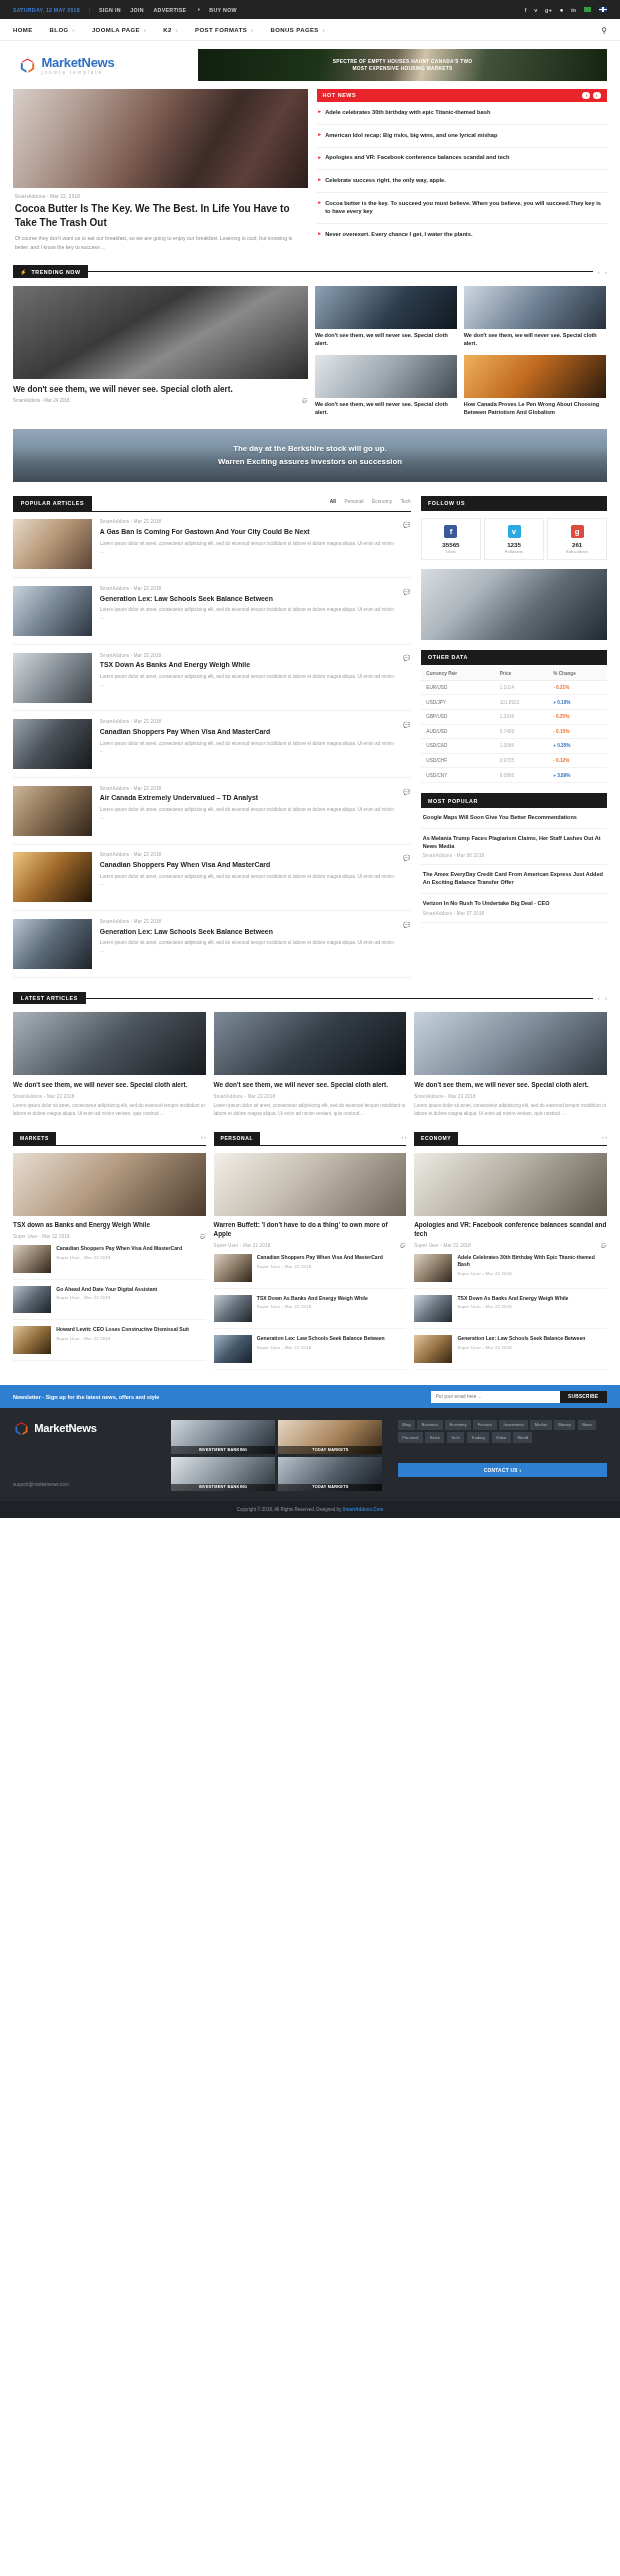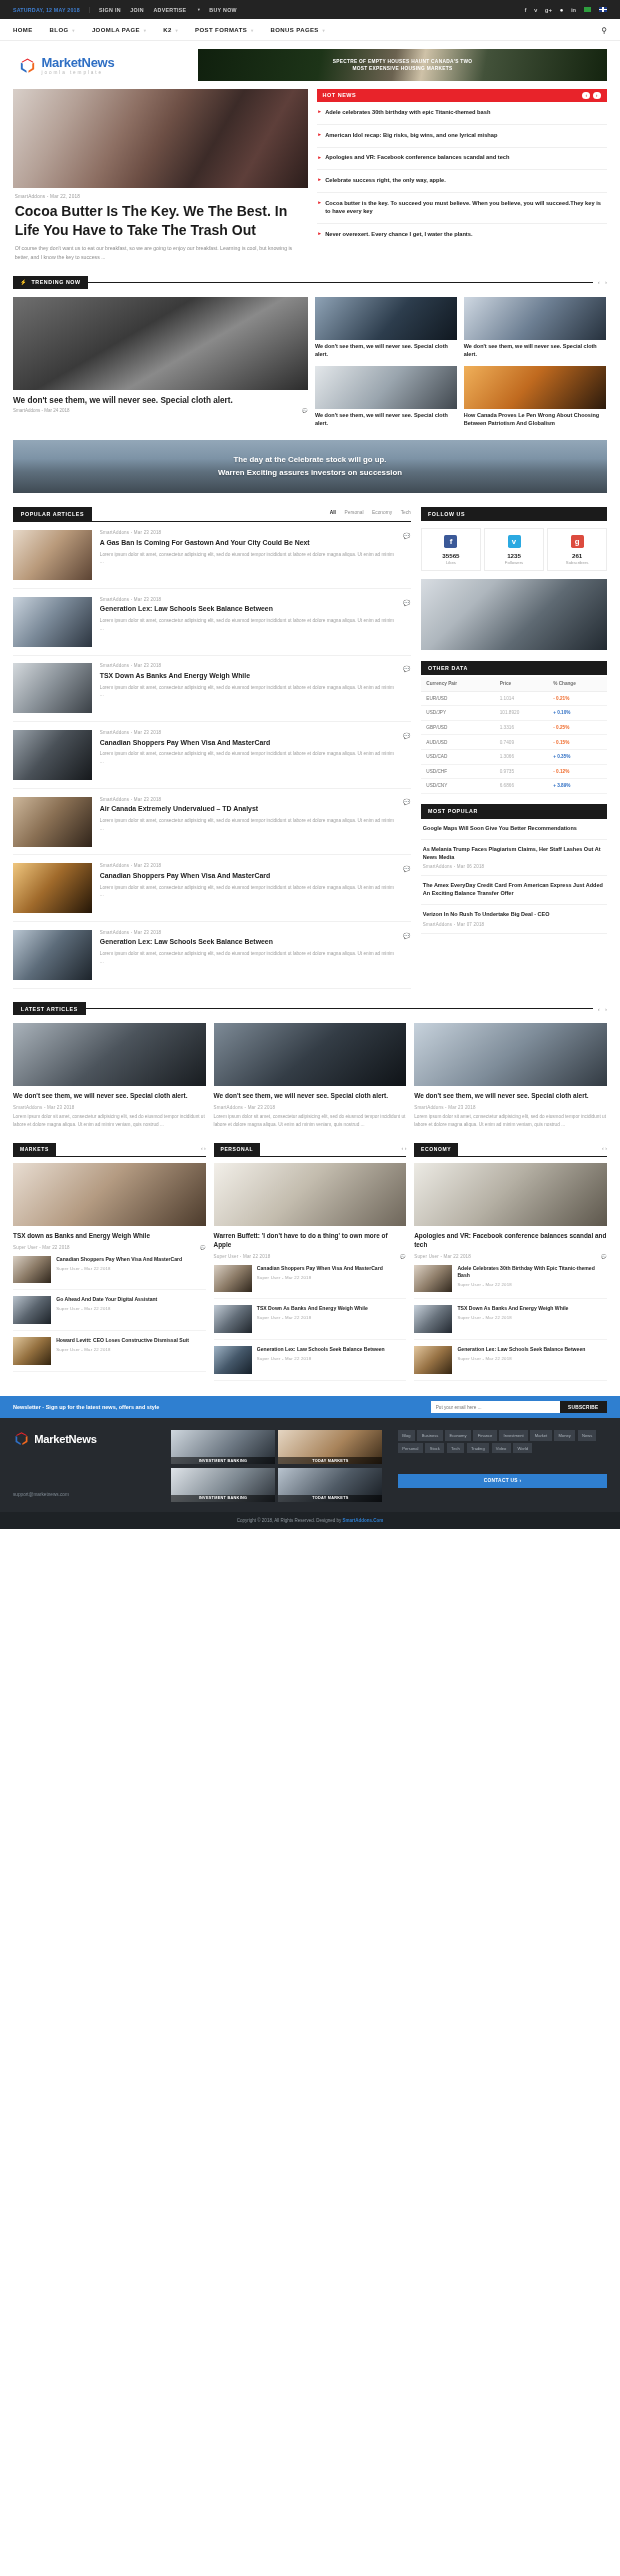--- a/index.html
+++ b/index.html
@@ -45,21 +45,21 @@
             display:flex; align-items:center; justify-content:center; overflow:hidden;}
   .banner-txt { color:#fff; font-size:4.8px; font-weight:bold; text-align:center; line-height:1.6; letter-spacing:0.3px; }
 
   
   .feature-row { display:flex; gap:8.6px; }
   .feature { width:295px; }
   .feature-img { width:100%; height:99px;
     background:linear-gradient(120deg,#d8cfc9 0%,#b4a096 20%,#8d6f63 38%,#6d4f45 50%,#3c2b28 66%,#5e3f3a 80%,#2b1d1b 100%); }
   .feature-body { padding:6px 1.7px 0 1.7px; }
   .meta { font-size:4.7px; color:#9b9b9b; letter-spacing:0.2px; }
-  .feature h2 { font-size:14px; line-height:1.35; font-weight:bold; color:#1b1b1b; margin:3.4px 0 4.3px; }
+  .feature h2 { font-size:10px; line-height:1.35; font-weight:bold; color:#1b1b1b; margin:3.4px 0 4.3px; }
   .feature p { font-size:5.2px; color:#8d8d8d; line-height:1.7; }
   .hotnews { width:290px; }
   .hot-head { background:#e8232a; height:13px; display:flex; align-items:center; padding:0 6px; }
   .hot-head .t { color:#fff; font-size:5.5px; font-weight:bold; letter-spacing:0.5px; }
   .hot-arrows { margin-left:auto; display:flex; gap:2.6px;}
   .hot-arrows i { width:7.8px;height:7.8px;border-radius:50%;background:#fff;color:#e8232a;font-style:normal;font-size:5.2px;display:flex;align-items:center;justify-content:center;}
   .hot-item { border-bottom:0.9px solid #efefef; padding:6.9px 5.2px 6.9px 8.6px; position:relative; font-size:5.7px; font-weight:bold; color:#1b1b1b; line-height:1.4;}
   .hot-item:before { content:"\25B8"; position:absolute; left:1.7px; top:6px; color:#e8232a; font-size:5.2px;}
   .hot-item:last-child{border-bottom:none;}
 
@@ -305,21 +305,21 @@
         </div>
         <div class="tcard">
           <div class="tcard-img img-d"></div>
           <h4>How Canada Proves Le Pen Wrong About Choosing Between Patriotism And Globalism</h4>
         </div>
       </div>
     </div>
 
     <div class="quote">
       <p>
-        <span>The day at the Celebrate stock will go up.</span><br>
+        <span>The day at the Berkshire stock will go up.</span><br>
         <span>Warren Exciting assures investors on succession</span>
       </p>
     </div>
 
     <div class="cols">
 
       <div class="main-col">
         <div class="pa-head">
           <div class="pa-tag">POPULAR ARTICLES</div>
           <div class="pa-filters">

